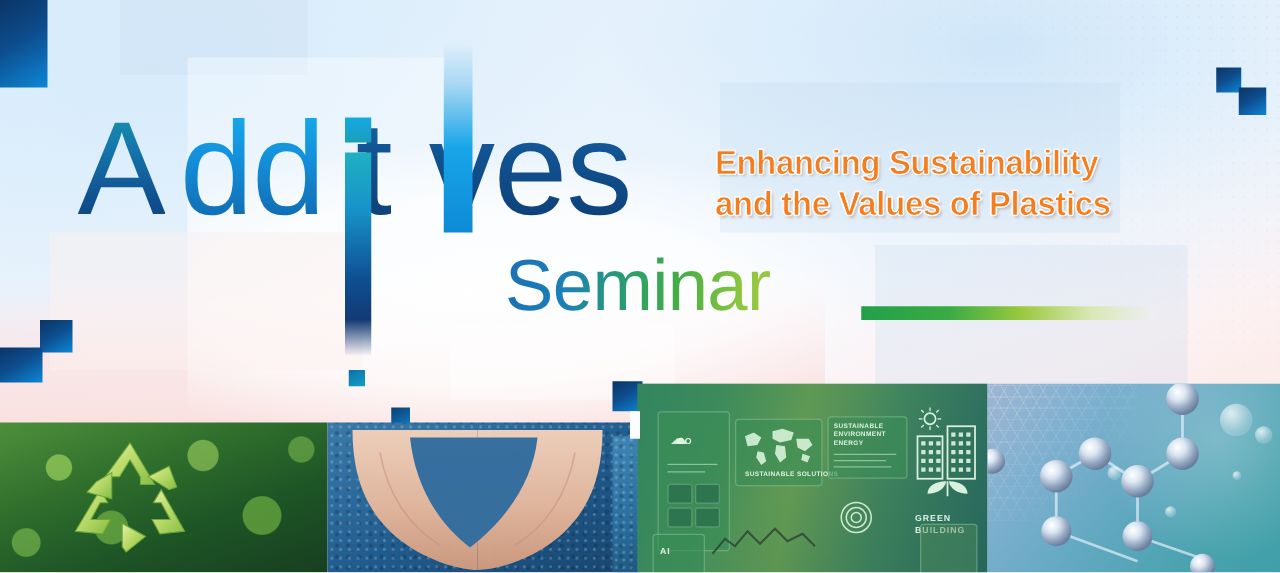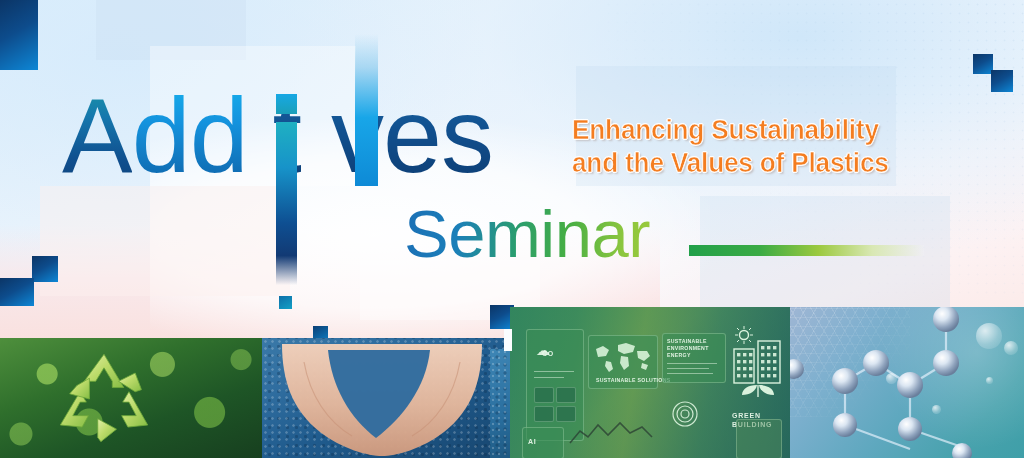--- a/index.html
+++ b/index.html
@@ -86,21 +86,21 @@
     font-weight: 400;
     letter-spacing: -1px;
     white-space: nowrap;
   }
   .t-a {
     background-image: linear-gradient(180deg, #1b9ea6 0%, #1577ad 35%, #10508f 70%, #0e3f77 100%);
     -webkit-background-clip: text; background-clip: text; color: transparent;
   }
   .t-dd {
     background-image: linear-gradient(180deg, #16b4ef 0%, #1492dd 40%, #0e5fa4 100%);
-    -webkit-background-clip: text; background-clip: text; color: transparent;
+    -webkit-background-clip: text; background-clip: text; color: transparent; margin-left: 12px;
   }
   .t-ves {
     background-image: linear-gradient(180deg, #1a6aa8 0%, #11508f 45%, #0d3b70 100%);
     -webkit-background-clip: text; background-clip: text; color: transparent;
   }
   
   .gap-i { display: inline-block; width: 25px; }
   .gap-I { display: inline-block; width: 30px; }
 
   
@@ -118,21 +118,21 @@
   .glyph-I-bar {
     position: absolute; left: 355px; top: 34px;
     width: 23px; height: 152px;
     background: linear-gradient(180deg, rgba(233,243,252,0.0) 0%, rgba(120,195,235,0.55) 22%, #18a6e8 55%, #0e8ad6 100%);
   }
 
   
   .seminar {
     position: absolute;
     left: 404px; top: 200px;
-    font-size: 67px;
+    font-size: 58px;
     line-height: 1;
     font-weight: 400;
     letter-spacing: -0.5px;
     white-space: nowrap;
     background-image: linear-gradient(95deg, #1b6fb5 0%, #1b7fb9 22%, #2a9d6e 46%, #46ae44 66%, #8cc63f 88%, #9ac93b 100%);
     -webkit-background-clip: text; background-clip: text; color: transparent;
   }
   .seminar-rule {
     position: absolute;
     left: 689px; top: 245px;

